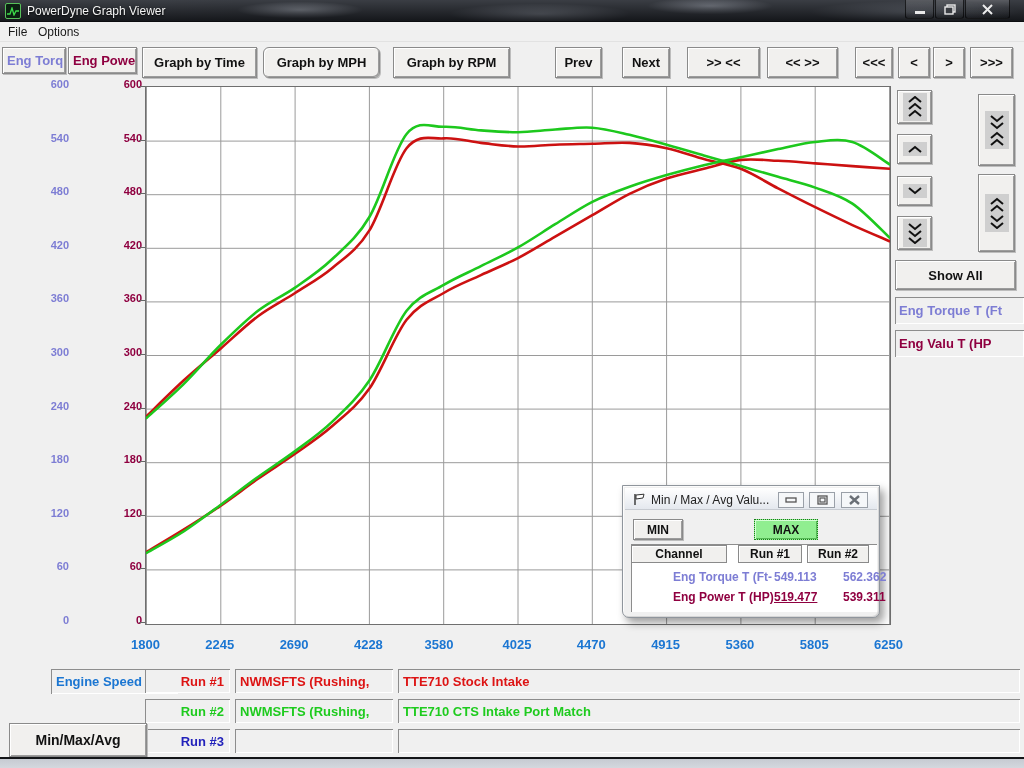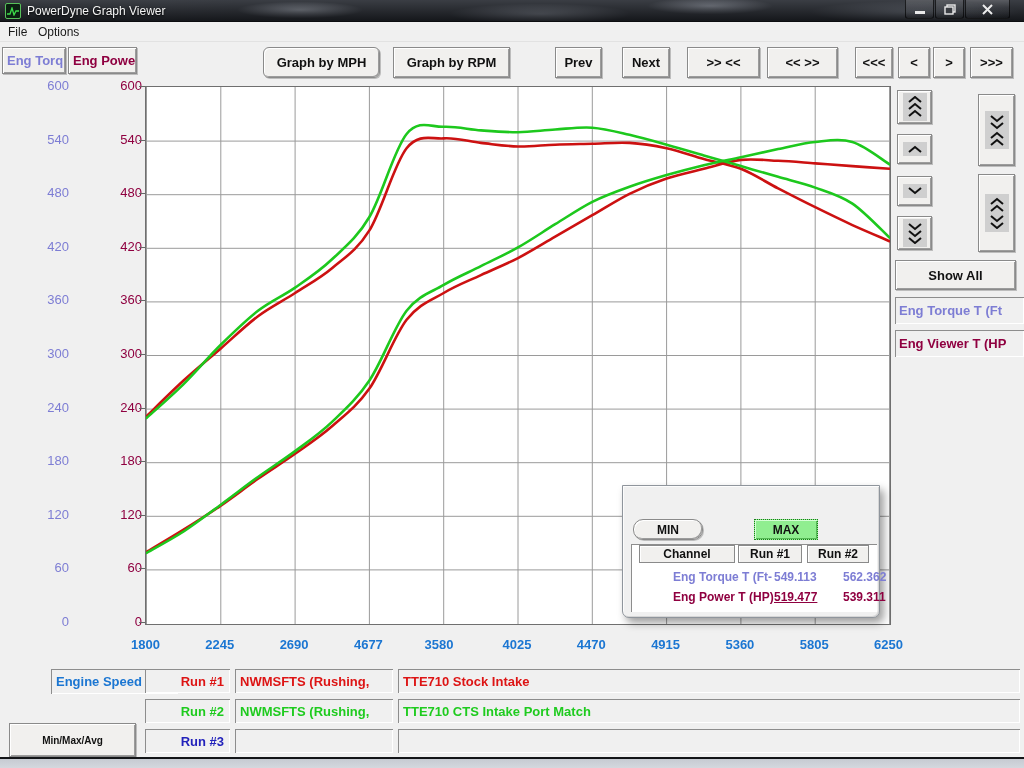--- a/index.html
+++ b/index.html
@@ -40,21 +40,21 @@
     font-weight:bold; font-size:13px; color:#111; }
   .sunken { position:absolute; background:#f0f0f0;
     box-shadow: inset 1px 1px 0 #8d8d8d, inset -1px -1px 0 #ffffff;
     font-weight:bold; font-size:13px; display:flex; align-items:center; overflow:hidden; }
   .pad { background:#cfcfcf; padding:3px 4px; display:flex; flex-direction:column; align-items:center; gap:1px; }
 
   
   #plot { position:absolute; left:145px; top:86px; width:746px; height:539px;
     background:#ffffff; border:1px solid #6f6f6f; }
   #plot svg { position:absolute; left:0; top:0; }
-  .ylab { position:absolute; font-weight:normal; font-size:13px; width:40px; text-align:right;
+  .ylab { position:absolute; font-weight:bold; font-size:11px; width:40px; text-align:right;
     transform:translateY(-8px); }
   .xlab { position:absolute; font-weight:bold; font-size:13px; transform:translateX(-50%);
     top:637px; }
   .ytick { position:absolute; width:6px; height:1px; background:#666; left:139px; }
 
   
   .chev-btn .pad { padding:3px 5px; }
 
   
   #minmax-win { position:absolute; left:622px; top:485px; width:258px; height:133px;
@@ -112,20 +112,21 @@
   </div>
 
   <div id="menubar">
     <span class="menu-item" id="menu-file">File</span>
     <span class="menu-item" id="menu-options">Options</span>
   </div>
 
   <div class="btn" style="left:2px;top:47px;width:64px;height:27px;color:#7d7dd4;justify-content:flex-start;padding-left:4px;overflow:hidden;white-space:nowrap;">Eng Torq</div>
   <div class="btn" style="left:68px;top:47px;width:69px;height:27px;color:#8f0040;justify-content:flex-start;padding-left:4px;overflow:hidden;white-space:nowrap;">Eng Powe</div>
 
+  <div class="btn" style="left:142px;top:47px;width:115px;height:31px;">Graph by Time</div>
   <div class="btn" style="left:263px;top:47px;width:117px;height:31px;border-radius:6px;">Graph by MPH</div>
   <div class="btn" style="left:393px;top:47px;width:117px;height:31px;">Graph by RPM</div>
   <div class="btn" style="left:555px;top:47px;width:47px;height:31px;">Prev</div>
   <div class="btn" style="left:622px;top:47px;width:48px;height:31px;">Next</div>
   <div class="btn" style="left:687px;top:47px;width:73px;height:31px;">&gt;&gt; &lt;&lt;</div>
   <div class="btn" style="left:767px;top:47px;width:71px;height:31px;">&lt;&lt; &gt;&gt;</div>
   <div class="btn" style="left:855px;top:47px;width:38px;height:31px;">&lt;&lt;&lt;</div>
   <div class="btn" style="left:898px;top:47px;width:32px;height:31px;">&lt;</div>
   <div class="btn" style="left:933px;top:47px;width:32px;height:31px;">&gt;</div>
   <div class="btn" style="left:970px;top:47px;width:43px;height:31px;">&gt;&gt;&gt;</div>
@@ -188,21 +189,21 @@
       <div class="ytick" style="top: 514.8px;"></div>
       <div class="ylab" style="left: 29px; top: 568.4px; color: rgb(125, 125, 212);">60</div>
       <div class="ylab" style="left: 102px; top: 568.4px; color: rgb(143, 0, 64);">60</div>
       <div class="ytick" style="top: 568.4px;"></div>
       <div class="ylab" style="left: 29px; top: 622px; color: rgb(125, 125, 212);">0</div>
       <div class="ylab" style="left: 102px; top: 622px; color: rgb(143, 0, 64);">0</div>
       <div class="ytick" style="top: 622px;"></div>
       <div class="xlab" style="left: 145.5px; color: rgb(27, 118, 210);">1800</div>
       <div class="xlab" style="left: 219.8px; color: rgb(27, 118, 210);">2245</div>
       <div class="xlab" style="left: 294.1px; color: rgb(27, 118, 210);">2690</div>
-      <div class="xlab" style="left: 368.4px; color: rgb(27, 118, 210);">4677</div>
+      <div class="xlab" style="left: 368.4px; color: rgb(27, 118, 210);">4228</div>
       <div class="xlab" style="left: 439px; color: rgb(27, 118, 210);">3580</div>
       <div class="xlab" style="left: 517px; color: rgb(27, 118, 210);">4025</div>
       <div class="xlab" style="left: 591.3px; color: rgb(27, 118, 210);">4470</div>
       <div class="xlab" style="left: 665.6px; color: rgb(27, 118, 210);">4915</div>
       <div class="xlab" style="left: 739.9px; color: rgb(27, 118, 210);">5360</div>
       <div class="xlab" style="left: 814.2px; color: rgb(27, 118, 210);">5805</div>
       <div class="xlab" style="left: 888.5px; color: rgb(27, 118, 210);">6250</div>
     </div>
 
   <div class="btn chev-btn" style="left:897px;top:90px;width:35px;height:34px;">
@@ -252,27 +253,50 @@
       <svg width="14" height="32" fill="none" stroke="#111" stroke-width="2">
           <polyline points="1,7 7,2 13,7"></polyline>
           <polyline points="1,14 7,9 13,14"></polyline>
           <polyline points="1,19 7,24 13,19"></polyline>
           <polyline points="1,26 7,31 13,26"></polyline>
         </svg>
     </div>
   </div>
   <div class="btn" style="left:895px;top:260px;width:121px;height:30px;">Show All</div>
   <div class="sunken" style="left:895px;top:297px;width:129px;height:27px;color:#7d7dd4;padding-left:4px;">Eng Torque T (Ft</div>
-  <div class="sunken" style="left:895px;top:330px;width:129px;height:27px;color:#8f0040;padding-left:4px;">Eng Viewer T (HP</div>
+  <div class="sunken" style="left:895px;top:330px;width:129px;height:27px;color:#8f0040;padding-left:4px;">Eng Valu T (HP</div>
 
   <div id="minmax-win">
-    <div class="btn" style="left:10px;top:33px;width:70px;height:21px;font-size:12px;border-radius:10px;">MIN</div>
+    <div id="minmax-titlebar">
+      <svg style="position:absolute;left:8px;top:5px;" width="13" height="13">
+        <path d="M2,1 L2,12" stroke="#333" stroke-width="1.4"></path>
+        <path d="M3,2 L11,1.2 L10,5 L3,6 Z" fill="#fff" stroke="#333" stroke-width="1"></path>
+      </svg>
+      <span id="minmax-title">Min / Max / Avg Valu...</span>
+      <div class="mm-cap" style="left:153px;width:26px;">
+        <svg width="12" height="8">
+            <rect x="1" y="2" width="10" height="4" fill="none" stroke="#555" stroke-width="1.3"></rect>
+          </svg>
+      </div>
+      <div class="mm-cap" style="left:184px;width:26px;">
+        <svg width="11" height="10">
+            <rect x="1" y="1" width="9" height="8" fill="none" stroke="#555" stroke-width="1.3"></rect>
+            <rect x="3" y="3" width="5" height="4" fill="none" stroke="#555" stroke-width="1.2"></rect>
+          </svg>
+      </div>
+      <div class="mm-cap" style="left:216px;width:27px;">
+        <svg width="11" height="10">
+            <path d="M1,1 L10,9 M10,1 L1,9" stroke="#6a6f76" stroke-width="2.4"></path>
+          </svg>
+      </div>
+    </div>
+    <div class="btn" style="left:10px;top:33px;width:50px;height:21px;font-size:12px;">MIN</div>
     <div class="btn" style="left:131px;top:33px;width:64px;height:21px;font-size:12px;background:#90ee90;border:1px dotted #1c7a1c;box-shadow:inset 1px 1px 0 #d6ffd6, inset -1px -1px 0 #56b856;">MAX</div>
     <div id="minmax-table"></div>
-    <div class="mm-head" style="left:16px;width:96px;">Channel</div>
+    <div class="mm-head" style="left:8px;width:96px;">Channel</div>
     <div class="mm-head" style="left:115px;width:64px;">Run #1</div>
     <div class="mm-head" style="left:184px;width:62px;">Run #2</div>
     <div class="mm-cell" style="left:14px;top:84px;color:#7d7dd4;">Eng Torque T (Ft-</div>
     <div class="mm-cell" style="left:115px;top:84px;width:64px;text-align:right;color:#7d7dd4;">549.113</div>
     <div class="mm-cell" style="left:184px;top:84px;width:63px;text-align:right;color:#7d7dd4;">562.362</div>
     <div class="mm-cell" style="left:14px;top:104px;color:#8f0040;">Eng Power T (HP)</div>
     <div class="mm-cell" style="left:115px;top:104px;width:64px;text-align:right;color:#8f0040;text-decoration:underline;">519.477</div>
     <div class="mm-cell" style="left:184px;top:104px;width:63px;text-align:right;color:#8f0040;">539.311</div>
   </div>
 
@@ -283,19 +307,19 @@
   <div class="sunken legend-text" style="left:398px;top:669px;width:622px;height:24px;color:#dd1414;">TTE710 Stock Intake</div>
 
   <div class="sunken" style="left:145px;top:699px;width:85px;height:24px;color:#1ecb1e;justify-content:flex-end;padding-right:6px;">Run #2</div>
   <div class="sunken legend-text" style="left:235px;top:699px;width:158px;height:24px;color:#1ecb1e;">NWMSFTS (Rushing,</div>
   <div class="sunken legend-text" style="left:398px;top:699px;width:622px;height:24px;color:#1ecb1e;">TTE710 CTS Intake Port Match</div>
 
   <div class="sunken" style="left:145px;top:729px;width:85px;height:24px;color:#2222bb;justify-content:flex-end;padding-right:6px;">Run #3</div>
   <div class="sunken legend-text" style="left:235px;top:729px;width:158px;height:24px;color:#2222bb;"></div>
   <div class="sunken legend-text" style="left:398px;top:729px;width:622px;height:24px;color:#2222bb;"></div>
 
-  <div class="btn" style="left:9px;top:723px;width:127px;height:34px;font-size:10px;">Min/Max/Avg</div>
+  <div class="btn" style="left:9px;top:723px;width:138px;height:34px;font-size:14px;">Min/Max/Avg</div>
 
   <div id="bottom-strip">
     
   </div>
 
 </div>
 
 </body></html>

